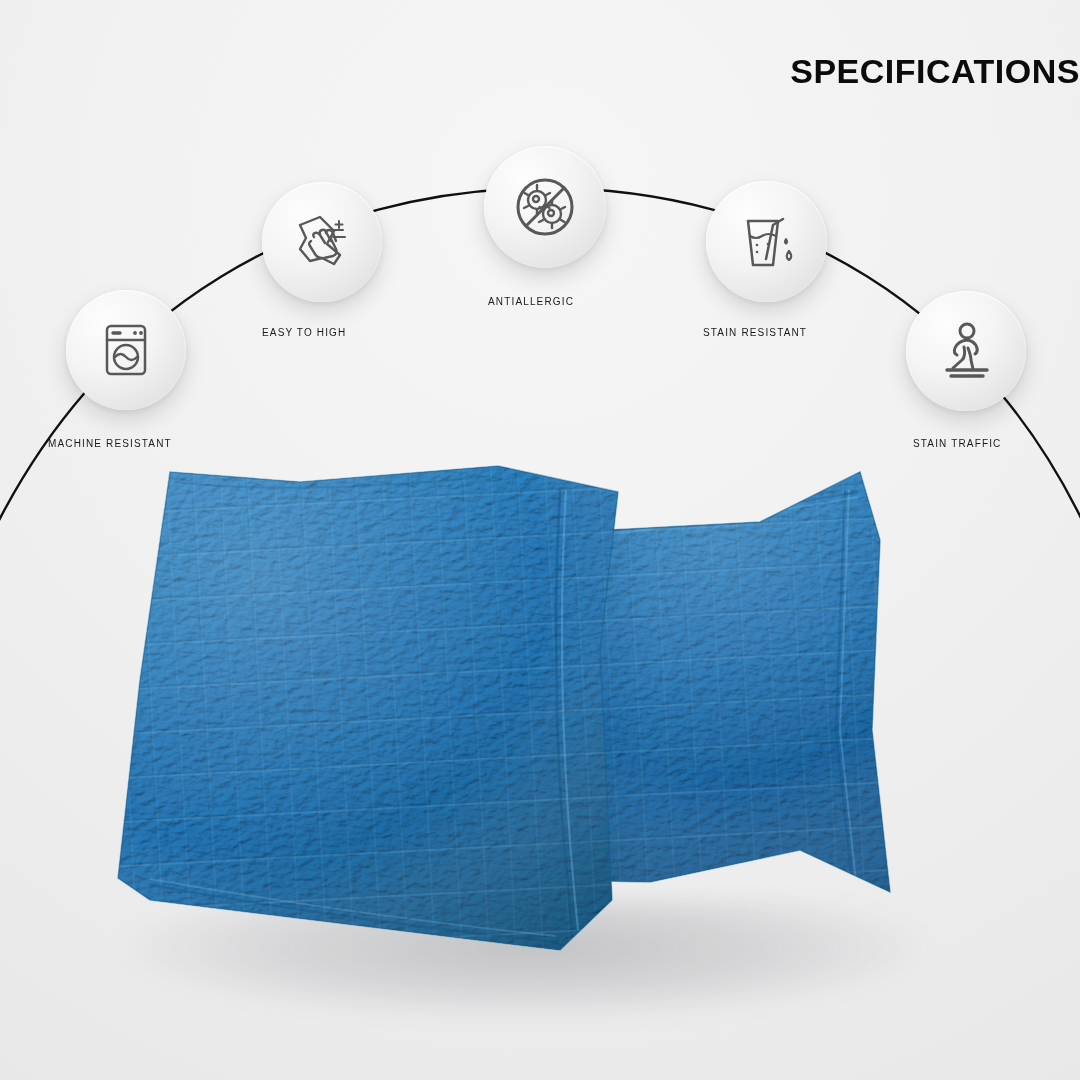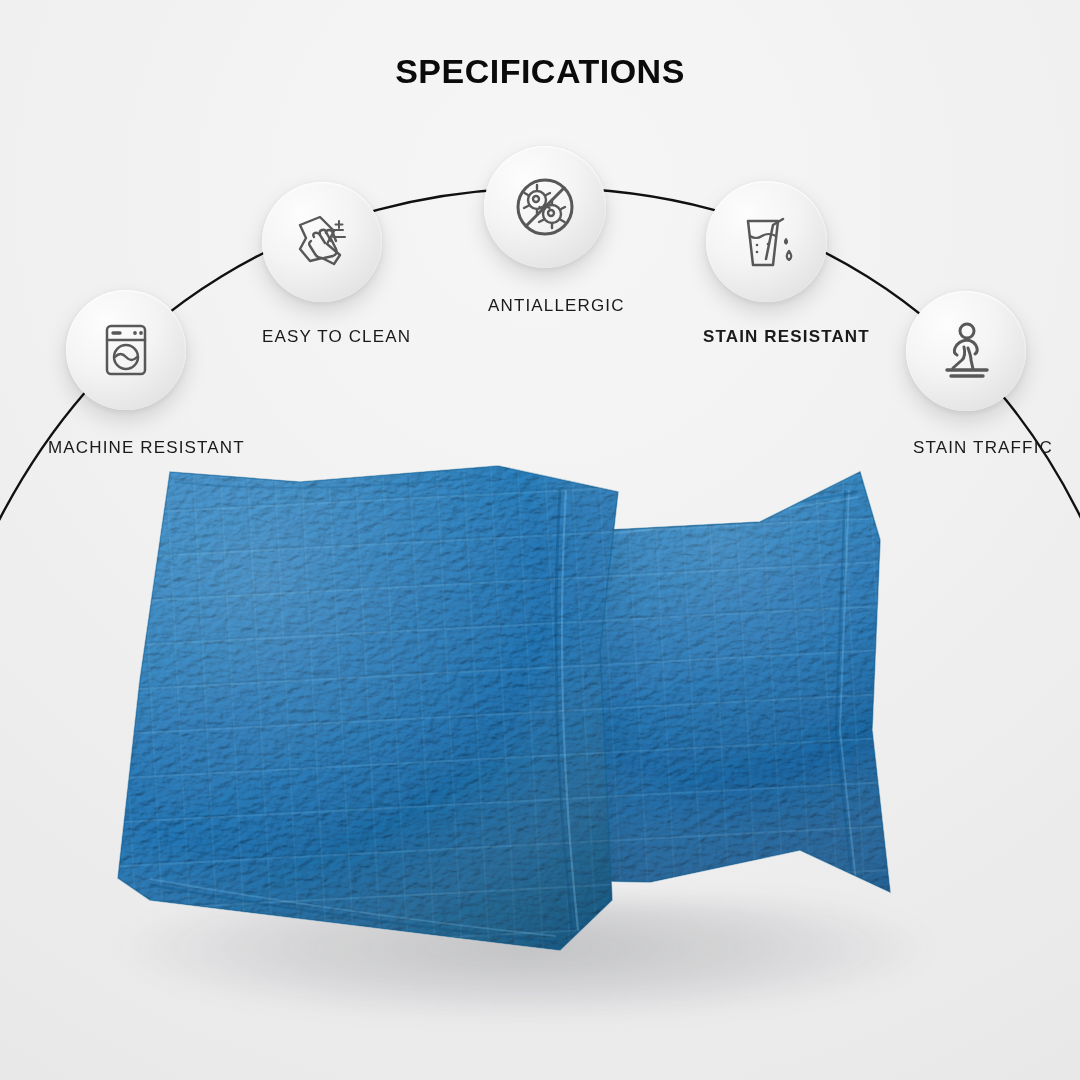--- a/index.html
+++ b/index.html
@@ -19,21 +19,21 @@
       radial-gradient(circle at 50% 18%, #f6f6f6 0%, #f1f1f1 45%, #ececed 75%, #e8e8e9 100%);
     overflow: hidden;
   }
 
   
   #title {
     position: absolute;
     top: 52px;
     left: 0;
     width: 100%;
-    text-align: center;
+    text-align: right;
     font-size: 34px;
     font-weight: 700;
     letter-spacing: 0.5px;
     color: #0b0b0b;
     font-family: "Liberation Sans", sans-serif;
   }
 
   
   #arc-svg {
     position: absolute;
@@ -54,39 +54,39 @@
       0 2px 6px rgba(0,0,0,0.07),
       inset 0 1px 2px rgba(255,255,255,0.95);
     display: flex;
     align-items: center;
     justify-content: center;
   }
   .badge svg { display: block; }
 
   .spec-label {
     position: absolute;
-    font-size: 17px;
+    font-size: 10px;
     letter-spacing: 1.15px;
     color: #1a1a1a;
     white-space: nowrap;
     font-weight: 400;
     font-family: "Liberation Sans", sans-serif;
   }
 
   
   #badge-machine      { left: 66px;  top: 290px; width: 120px; height: 120px; }
   #badge-easyclean    { left: 262px; top: 182px; width: 120px; height: 120px; }
   #badge-antiallergic { left: 484px; top: 146px; width: 122px; height: 122px; }
   #badge-stain        { left: 706px; top: 181px; width: 121px; height: 121px; }
   #badge-traffic      { left: 906px; top: 291px; width: 120px; height: 120px; }
 
   #label-machine      { left: 48px;  top: 438px; }
   #label-easyclean    { left: 262px; top: 327px; }
   #label-antiallergic { left: 488px; top: 296px; }
-  #label-stain        { left: 703px; top: 327px; font-weight: bold; }
+  #label-stain        { left: 703px; top: 327px; }
   #label-traffic      { left: 913px; top: 438px; }
 
   
   #pillow-scene {
     position: absolute;
     left: 0; top: 430px;
     width: 1080px;
     height: 650px;
   }
   #pillow-scene svg { display: block; }
@@ -138,21 +138,21 @@
         <path d="M 24 26 q -2 -3 1 -4 q 3 -1 5 2 l 5 8"></path>
         <path d="M 30 23 q -1 -3 2 -4 q 3 -1 4 2 l 5 9"></path>
         <path d="M 36 22 q 0 -3 3 -3 q 3 0 4 3 l 3 8"></path>
 
         <path d="M 49 10 l 0 7 M 45.5 13.5 l 7 0" stroke-width="2"></path>
         <path d="M 40 19 l 13 0" stroke-width="2"></path>
         <path d="M 43 26 l 12 0" stroke-width="2"></path>
       </g>
     </svg>
   </div>
-  <div class="spec-label" id="label-easyclean">EASY TO CLEAN</div>
+  <div class="spec-label" id="label-easyclean">EASY TO HIGH</div>
 
   <div class="badge" id="badge-antiallergic">
     <svg width="68" height="68" viewBox="0 0 68 68">
       <g fill="none" stroke="#585858" stroke-width="3" stroke-linecap="round" stroke-linejoin="round">
         <circle cx="34" cy="34" r="27"></circle>
         <line x1="15" y1="53" x2="53" y2="15"></line>
 
         <g stroke-width="2.4">
           <circle cx="26" cy="27" r="9"></circle>
           <circle cx="25" cy="26" r="3"></circle>

